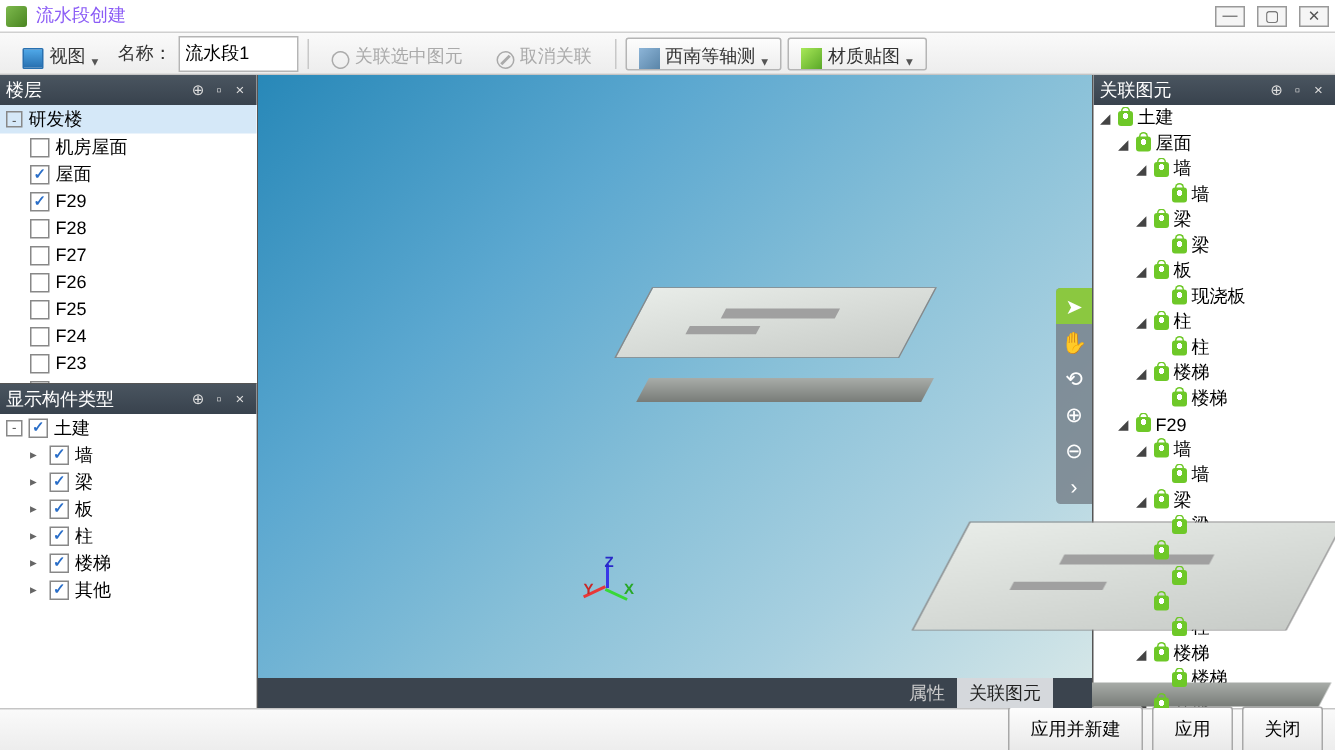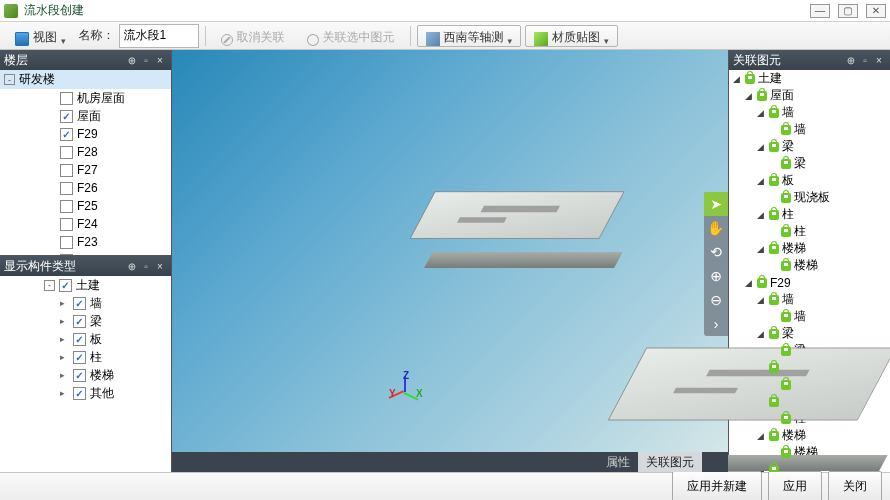--- a/index.html
+++ b/index.html
@@ -1,19 +1,19 @@
 <!DOCTYPE html>
 <html><head>
 <meta charset="utf-8">
 <style>
 * { margin: 0; padding: 0; box-sizing: border-box; font-family: "Microsoft YaHei", sans-serif; font-size: 12px; }
 body { width: 890px; height: 500px; background: #fff; overflow: hidden; display: flex; flex-direction: column; }
 .titlebar { height: 22px; background: #fff; border-bottom: 1px solid #d0d0d0; display: flex; align-items: center; padding: 0 4px; }
 .titlebar-icon { width: 14px; height: 14px; background: linear-gradient(135deg, #7db94d, #4a8521); border-radius: 2px; margin-right: 6px; }
-.titlebar-title { flex: 1; color: #14532d; }
+.titlebar-title { flex: 1; color: #8b5cf6; }
 .win-controls { display: flex; gap: 8px; }
 .win-btn { width: 20px; height: 14px; border: 1px solid #999; background: #f5f5f5; display: flex; align-items: center; justify-content: center; font-size: 10px; color: #555; cursor: pointer; }
 .toolbar { height: 28px; background: linear-gradient(#fafafa, #ededed); border-bottom: 1px solid #c5c5c5; display: flex; align-items: center; padding: 0 6px; gap: 4px; }
 .tb-btn { height: 22px; padding: 0 8px; display: flex; align-items: flex-end; gap: 4px; border: 1px solid transparent; border-radius: 2px; cursor: pointer; color: #333; }
 .tb-btn.disabled { color: #aaa; cursor: default; }
 .tb-btn.boxed { border: 1px solid #b5b5b5; background: linear-gradient(#fdfdfd,#eee); }
 .tb-sep { width: 1px; height: 20px; background: #c8c8c8; margin: 0 2px; }
 .tb-label { color: #333; }
 .tb-input { width: 80px; height: 24px; border: 1px solid #b5b5b5; padding: 0 4px; background: #fff; }
 .tb-caret { font-size: 9px; color: #555; }
@@ -26,21 +26,21 @@
 .material-icon { width: 14px; height: 14px; background: linear-gradient(135deg,#a8e858,#5aa828); }
 .main { flex: 1; display: flex; overflow: hidden; }
 .left-col { width: 172px; display: flex; flex-direction: column; border-right: 1px solid #555; }
 .panel { display: flex; flex-direction: column; overflow: hidden; }
 .panel + .panel { border-top: 1px solid #555; }
 .panel-header { height: 20px; background: linear-gradient(#4a5560,#38424d); color: #fff; display: flex; align-items: center; padding: 0 4px; }
 .panel-title { flex: 1; }
 .panel-ctrl { width: 14px; text-align: center; cursor: pointer; color: #ddd; font-size: 10px; }
 .panel-body { flex: 1; overflow-y: auto; overflow-x: hidden; background: #fff; }
 .tree-root-sel { background: #d5e8f8; padding: 1px 4px; display: flex; align-items: center; gap: 4px; }
-.tree-item { padding: 1px 4px; display: flex; align-items: center; gap: 4px; height: 18px; margin-left: 40px; }
+.tree-item { padding: 1px 4px; display: flex; align-items: center; gap: 4px; height: 18px; }
 .tree-exp { width: 11px; height: 11px; border: 1px solid #888; display: inline-flex; align-items: center; justify-content: center; font-size: 9px; cursor: pointer; color: #555; }
 .tree-chk { width: 13px; height: 13px; border: 1px solid #888; background: #fff; display: inline-flex; align-items: center; justify-content: center; cursor: pointer; }
 .tree-chk.checked:after { content: '✓'; color: #2a6ec8; font-size: 10px; font-weight: bold; }
 .indent-1 { padding-left: 20px; }
 .viewport { flex: 1; position: relative; background: linear-gradient(135deg, #2888b8 0%, #5ca8d0 30%, #88c0d8 55%, #a8d0e0 75%, #d8e8e8 100%); }
 .axis-gizmo { position: absolute; left: 214px; bottom: 62px; width: 40px; height: 40px; }
 .axis-gizmo .ax { position: absolute; font-size: 10px; font-weight: bold; }
 .axis-y { left: 3px; top: 18px; color: #c82828; }
 .axis-z { left: 17px; top: 0; color: #2828c8; }
 .axis-x { left: 30px; top: 18px; color: #28a828; }
@@ -91,26 +91,26 @@
 <div class="toolbar">
   <div class="tb-btn">
     <span class="tb-icon monitor-icon"></span>
     <span>视图</span>
     <span class="tb-caret">▾</span>
   </div>
   <span class="tb-label">名称：</span>
   <input class="tb-input" value="流水段1" style="">
   <span class="tb-sep"></span>
   <div class="tb-btn disabled">
+    <span class="link-icon"></span>
+    <span>关联选中图元</span>
+  </div>
+  <div class="tb-btn disabled">
     <span class="cancel-icon"></span>
     <span>取消关联</span>
-  </div>
-  <div class="tb-btn disabled">
-    <span class="link-icon"></span>
-    <span>关联选中图元</span>
   </div>
   <span class="tb-sep"></span>
   <div class="tb-btn boxed">
     <span class="tb-icon cube-icon"></span>
     <span>西南等轴测</span>
     <span class="tb-caret">▾</span>
   </div>
   <div class="tb-btn boxed">
     <span class="tb-icon material-icon"></span>
     <span>材质贴图</span>

